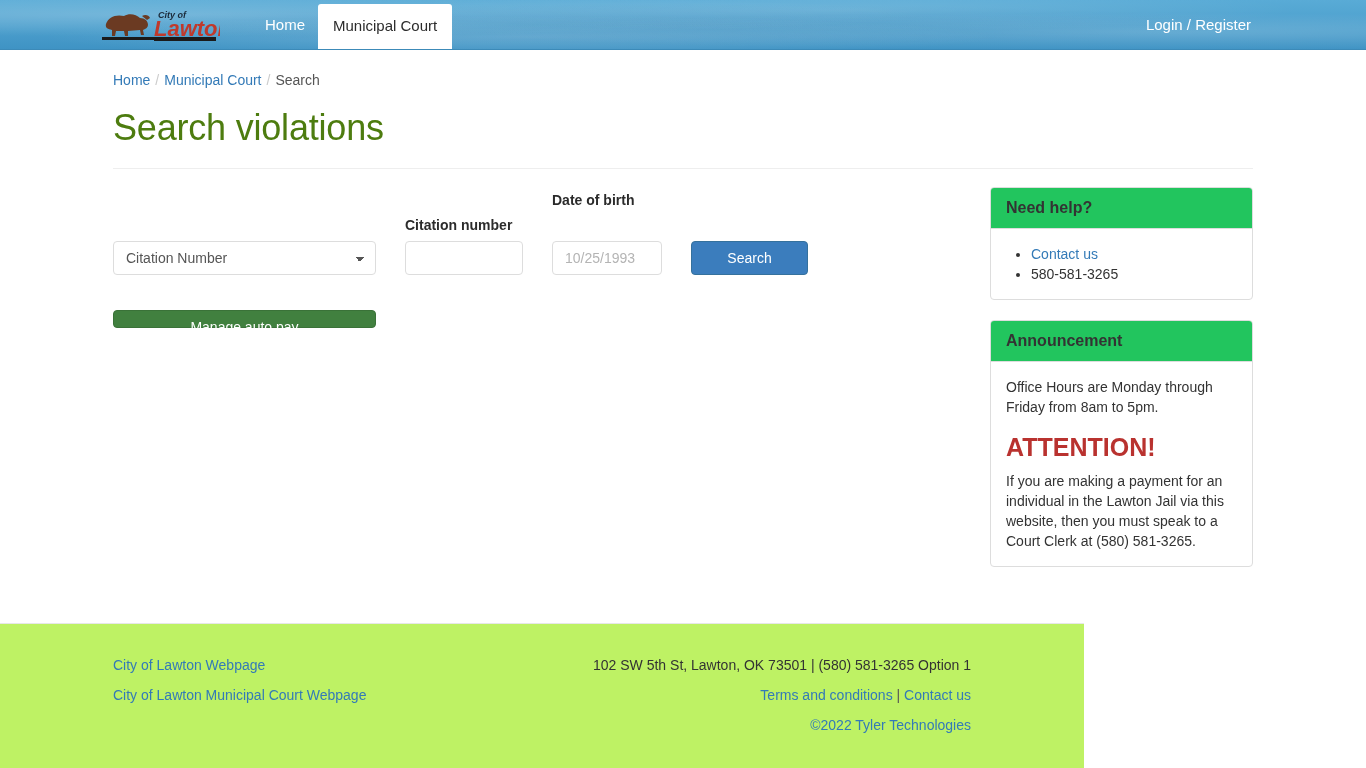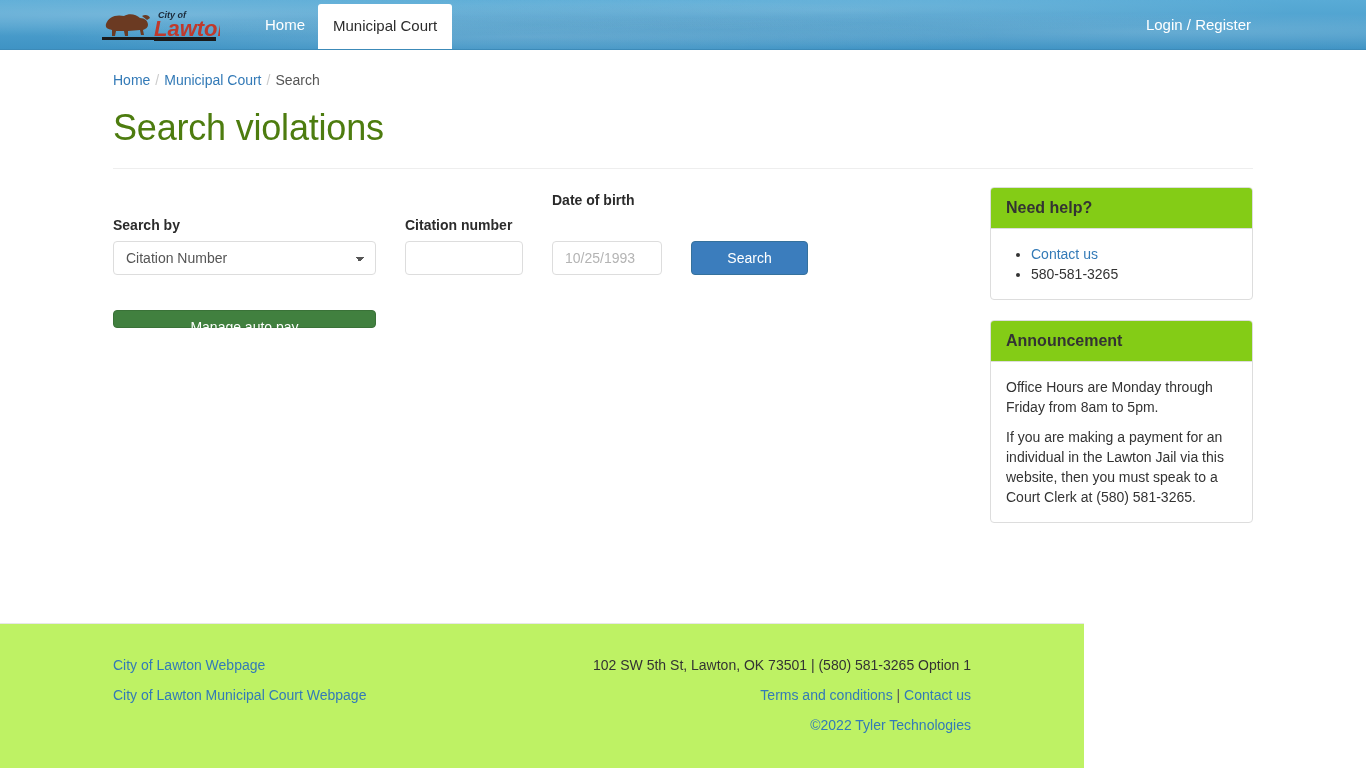--- a/index.html
+++ b/index.html
@@ -196,21 +196,21 @@
 
   
   .panel {
     border: 1px solid #dddddd;
     border-radius: 4px;
     background: #ffffff;
     margin-bottom: 20px;
   }
   .panel-heading {
     padding: 10px 15px;
-    background-color: #84cc16;
+    background-color: #22c55e;
     border-bottom: 1px solid #dddddd;
     border-radius: 3px 3px 0 0;
   }
   .panel-title {
     margin: 0;
     font-size: 16px;
     font-weight: bold;
     color: #333333;
     line-height: 20px;
   }
@@ -314,21 +314,20 @@
 
   <hr class="divider">
 
   <div class="row">
 
     <div class="col-main">
 
       <div class="form-inline">
 
         <div class="form-group">
-          <label class="form-label">Search by</label>
           <select class="form-control">
             <option>Citation Number</option>
           </select>
         </div>
 
         <div class="form-group">
           <label class="form-label">Citation number</label>
           <input class="form-control citation" type="text" placeholder="" value="" style="">
         </div>
 
@@ -362,20 +361,21 @@
           </ul>
         </div>
       </div>
 
       <div class="panel">
         <div class="panel-heading">
           <h3 class="panel-title">Announcement</h3>
         </div>
         <div class="panel-body">
           <p>Office Hours are Monday through Friday from 8am to 5pm.</p>
+          <h2 class="attention">ATTENTION!</h2>
           <p>If you are making a payment for an individual in the Lawton Jail via this website, then you must speak to a Court Clerk at (580) 581-3265.</p>
         </div>
       </div>
 
     </div>
   </div>
 </div>
 
 <div class="footer">
   <div class="footer-row">

